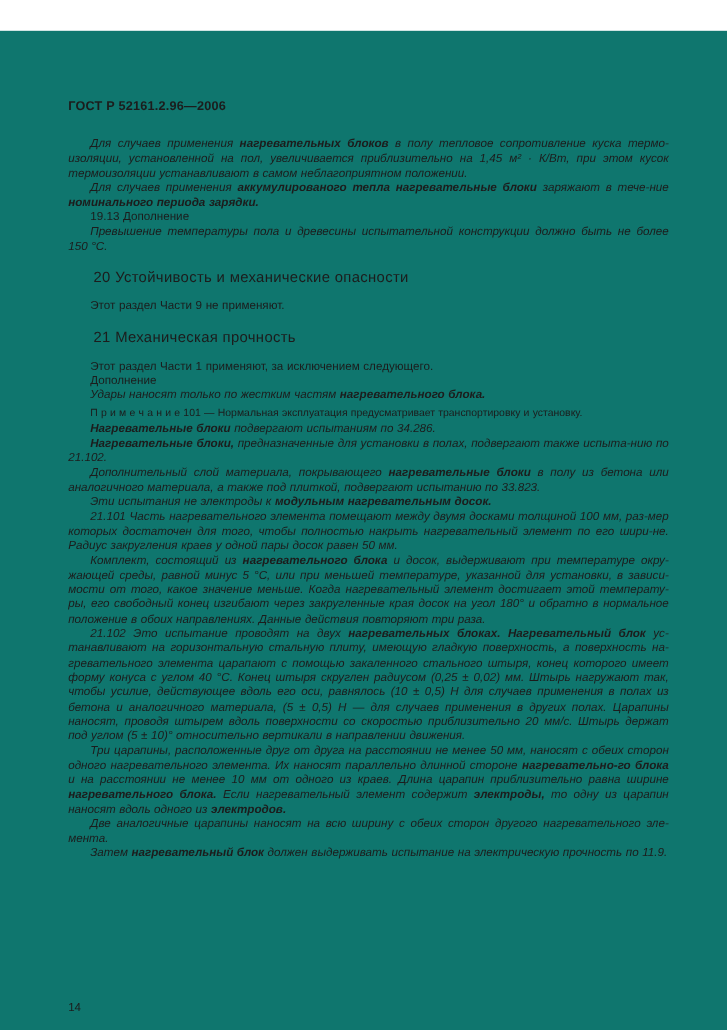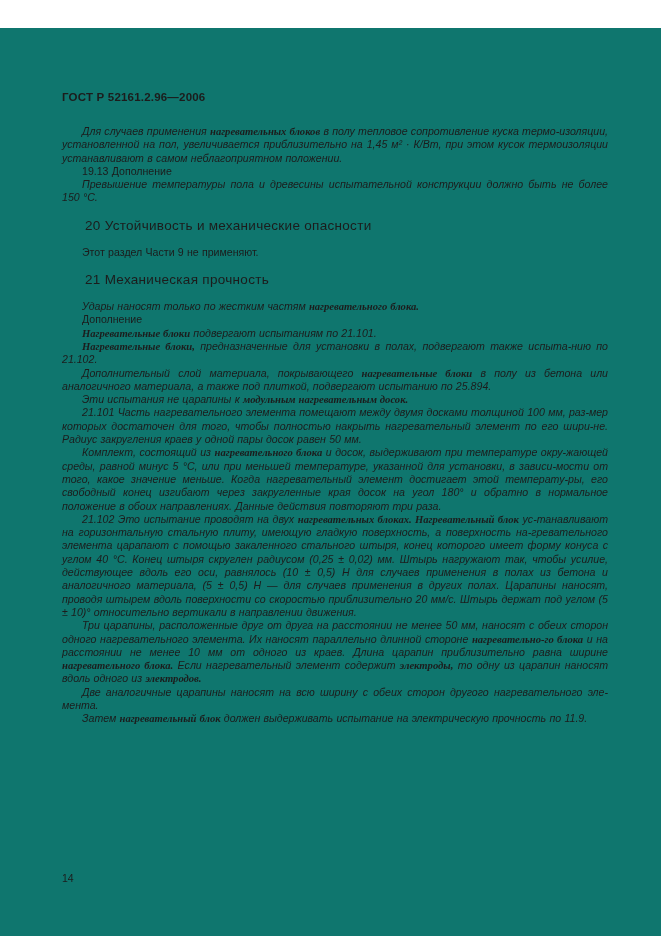--- a/index.html
+++ b/index.html
@@ -40,47 +40,50 @@
   }
   .heading {
     margin: 13px 0 12px 0;
     padding-left: 23px;
     font-size: 13.5px;
     line-height: 16px;
     font-weight: normal;
     letter-spacing: 0.3px;
   }
   .it  { font-style: italic; }
-  .bit { font-style: italic; font-weight: bold; font-family: Liberation Serif, serif; }
+  .bit { font-style: italic; font-weight: bold; }
   .page-number {
     position: absolute;
     left: 62px;
-    top: 844px;
+    top: 882px;
     font-size: 10.5px;
   }
 </style>
 </head>
 <body>
 
 <div class="page" style="background: #0f766e; color: rgb(28, 28, 28); margin-top: 28px;">
   <div class="doc-header">ГОСТ Р 52161.2.96—2006</div>
 
   <div class="content">
       <p class="para"><span class="it">Для случаев применения </span><span class="bit">нагревательных блоков</span><span class="it"> в полу тепловое сопротивление куска термо-изоляции, установленной на пол, увеличивается приблизительно на 1,45 м² · К/Вт, при этом кусок термоизоляции устанавливают в самом неблагоприятном положении.</span></p>
+      <p class="para"><span class="it">Для случаев применения </span><span class="bit">аккумулированого тепла нагревательные блоки</span><span class="it"> заряжают в тече-ние </span><span class="bit">номинального периода зарядки.</span></p>
       <p class="para"><span>19.13 Дополнение</span></p>
       <p class="para"><span class="it">Превышение температуры пола и древесины испытательной конструкции должно быть не более 150 °С.</span></p>
       <h2 class="heading">20 Устойчивость и механические опасности</h2>
       <p class="para"><span>Этот раздел Части 9 не применяют.</span></p>
       <h2 class="heading">21 Механическая прочность</h2>
+      <p class="para"><span>Этот раздел Части 1 применяют, за исключением следующего.</span></p>
+      <p class="para"><span>Дополнение</span></p>
       <p class="para"><span class="it">Удары наносят только по жестким частям </span><span class="bit">нагревательного блока.</span></p>
-      <p class="para"><span>Дополнение</span></p>
-      <p class="para"><span class="bit">Нагревательные блоки</span><span class="it"> подвергают  испытаниям по 21.101.</span></p>
+      <p class="para note"><span>П р и м е ч а н и е  101 — Нормальная эксплуатация предусматривает транспортировку и установку.</span></p>
+      <p class="para"><span class="bit">Нагревательные блоки</span><span class="it"> подвергают  испытаниям по 34.286.</span></p>
       <p class="para"><span class="bit">Нагревательные блоки,</span><span class="it"> предназначенные для установки в полах, подвергают также испыта-нию  по 21.102.</span></p>
-      <p class="para"><span class="it">Дополнительный слой материала, покрывающего </span><span class="bit">нагревательные блоки</span><span class="it"> в полу из бетона или аналогичного материала, а также под плиткой, подвергают испытанию по 25.894.</span></p>
-      <p class="para"><span class="it">Эти  испытания не царапины  к </span><span class="bit">модульным нагревательным досок.</span></p>
+      <p class="para"><span class="it">Дополнительный слой материала, покрывающего </span><span class="bit">нагревательные блоки</span><span class="it"> в полу из бетона или аналогичного материала, а также под плиткой, подвергают испытанию по 33.823.</span></p>
+      <p class="para"><span class="it">Эти  испытания не электроды  к </span><span class="bit">модульным нагревательным досок.</span></p>
       <p class="para"><span class="it">21.101 Часть нагревательного элемента помещают между двумя досками толщиной 100 мм, раз-мер которых достаточен для того, чтобы полностью накрыть нагревательный элемент по его шири-не. Радиус закругления краев у одной пары досок равен 50 мм.</span></p>
       <p class="para"><span class="it">Комплект, состоящий из </span><span class="bit">нагревательного блока</span><span class="it"> и досок, выдерживают при температуре окру-жающей среды, равной минус 5 °С,  или при меньшей температуре, указанной для установки, в зависи-мости от того, какое значение меньше. Когда нагревательный элемент достигает этой температу-ры, его свободный конец изгибают через закругленные края досок на угол 180° и обратно в нормальное положение в обоих направлениях. Данные действия повторяют три раза.</span></p>
       <p class="para"><span class="it">21.102 Это испытание проводят на двух </span><span class="bit">нагревательных блоках. Нагревательный блок</span><span class="it"> ус-танавливают на горизонтальную стальную плиту, имеющую гладкую поверхность, а поверхность на-гревательного элемента царапают с помощью закаленного стального штыря, конец которого имеет форму конуса с углом 40 °С. Конец штыря скруглен радиусом (0,25 ± 0,02) мм. Штырь нагружают так, чтобы усилие, действующее вдоль его оси, равнялось (10 ± 0,5) Н для случаев применения в полах из бетона и аналогичного материала, (5 ± 0,5) Н — для случаев применения в других полах. Царапины наносят, проводя штырем вдоль поверхности со скоростью  приблизительно 20 мм/с. Штырь держат под углом (5 ± 10)°  относительно вертикали в направлении движения.</span></p>
       <p class="para"><span class="it">Три  царапины,  расположенные  друг  от  друга  на расстоянии не менее 50 мм, наносят с обеих сторон одного нагревательного элемента. Их наносят параллельно длинной стороне </span><span class="bit">нагревательно-го блока</span><span class="it"> и на расстоянии не менее 10 мм от одного из краев. Длина царапин приблизительно равна ширине </span><span class="bit">нагревательного блока.</span><span class="it"> Если нагревательный элемент содержит </span><span class="bit">электроды,</span><span class="it"> то одну из царапин наносят вдоль одного из </span><span class="bit">электродов.</span></p>
       <p class="para"><span class="it">Две аналогичные царапины наносят на всю ширину с обеих сторон другого нагревательного эле-мента.</span></p>
       <p class="para"><span class="it">Затем </span><span class="bit">нагревательный  блок</span><span class="it">  должен  выдерживать испытание на электрическую прочность по  11.9.</span></p>
     </div>
 
   <div class="page-number">14</div>
 </div>

